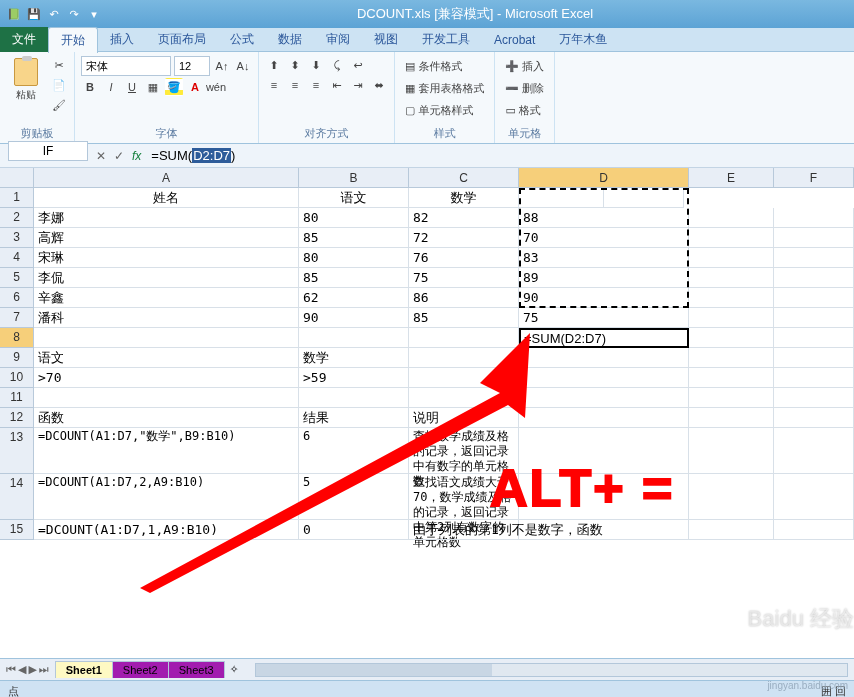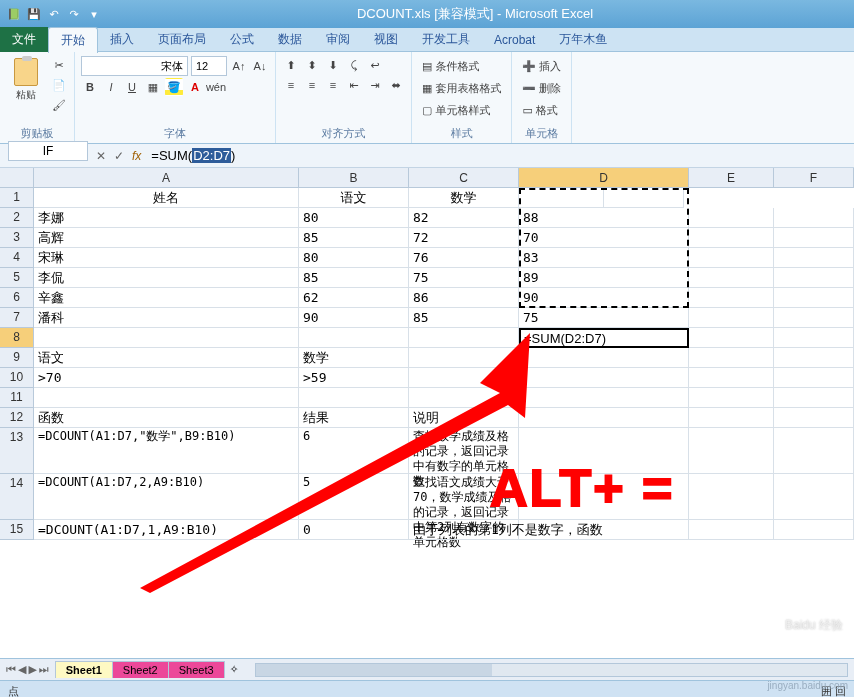--- a/index.html
+++ b/index.html
@@ -19,27 +19,27 @@
 .group { border-right: 1px solid #cde3f3; padding: 4px 6px 0; display: flex; flex-direction: column; justify-content: space-between; }
 .group-body { display: flex; gap: 4px; align-items: flex-start; }
 .group-label { text-align: center; font-size: 11px; color: #5a7aa0; padding: 2px 0; }
 .btn-col { display: flex; flex-direction: column; gap: 2px; }
 .btn-row { display: flex; gap: 3px; align-items: center; }
 .ico { width: 18px; height: 18px; display: inline-flex; align-items: center; justify-content: center; border: 1px solid transparent; border-radius: 2px; font-size: 11px; }
 .paste-big { width: 40px; height: 48px; display: flex; flex-direction: column; align-items: center; justify-content: center; font-size: 10px; }
 .paste-big .board { width: 24px; height: 28px; background: #f8d58a; border: 1px solid #c89840; border-radius: 2px; margin-bottom: 2px; position:relative; }
 .paste-big .board::before { content:""; position:absolute; top:-3px; left:7px; width:10px; height:5px; background:#ccc; border-radius:2px; }
 .sel { border: 1px solid #b3c7da; background: #fff; height: 20px; font-size: 11px; padding: 0 4px; }
-.font-name { width: 107px; text-align: right; }
+.font-name { width: 90px; }
 .font-size { width: 36px; }
 .styles-btn { height: 20px; display: flex; align-items: center; gap: 3px; padding: 0 4px; white-space: nowrap; }
 
 .fbar { height: 24px; border-bottom: 1px solid #c3d4e4; display: flex; align-items: center; font-size: 12px; background:#eef4fa; }
 .namebox { width: 80px; height: 20px; border: 1px solid #b3c7da; background: #fff; margin: 0 4px 10px 8px; padding: 7px 6px; text-align: center; display:flex; align-items:center; justify-content:center; }
-.fx { font-style: italic; color: #a16207; padding: 0 4px; }
+.fx { font-style: italic; color: #15803d; padding: 0 4px; }
 .fbar-btn { width:18px; color:#666; text-align:center; }
 .formula-input { flex: 1; padding: 0 6px; font-size: 13px; font-family: Consolas, monospace; }
 .hl { background: #2e5c9a; color: #fff; padding: 0 1px; }
 
 .grid-wrap { position: relative; height: 490px; overflow: hidden; }
 .col-headers { display: flex; height: 20px; }
 .corner { width: 34px; background: #e8eef6; border-right: 1px solid #b8c9da; border-bottom: 1px solid #b8c9da; }
 .colh { background: #e8eef6; border-right: 1px solid #b8c9da; border-bottom: 1px solid #b8c9da; text-align: center; font-size: 12px; color: #333; line-height: 20px; }
 .colh.active { background: #f6cf7a; }
 .colA { width: 265px; } .colB { width: 110px; } .colC { width: 110px; } .colD { width: 170px; } .colE { width: 85px; } .colF { width: 80px; }
@@ -57,27 +57,27 @@
 
 .marching { position: absolute; border: 2px dashed #000; pointer-events: none; }
 .active-cell { position: absolute; border: 2px solid #000; background: #fff; pointer-events: none; font-family: SimSun, monospace; font-size: 13px; padding: 0 3px; line-height:17px; }
 
 .arrow { position: absolute; pointer-events: none; }
 
 .annot { position: absolute; color: #f00; font-weight: 900; font-size: 52px; -webkit-text-stroke: 2px #f00; letter-spacing: 2px; }
 
 .sheet-tabs { height: 22px; background: #e8eef6; border-top: 1px solid #9fc3dd; display: flex; align-items: center; font-size: 11px; padding: 0 6px; gap: 0; }
 .tab-nav { display:flex; gap:2px; margin-right:6px; color:#666; }
-.stab { padding: 2px 10px; background: #ec4899; border: 1px solid #b3c7da; border-bottom: none; margin-right: -1px; }
+.stab { padding: 2px 10px; background: #a21caf; border: 1px solid #b3c7da; border-bottom: none; margin-right: -1px; }
 .stab.active { background: #fef9c3; font-weight: bold; }
 .scroll-h { flex:1; height:14px; background:#e0e8f0; margin-left:10px; border:1px solid #b3c7da; position:relative; }
 .scroll-h::before { content:""; position:absolute; left:0; width:40%; height:100%; background:#c8d6e4; }
 
 .status { height: 21px; background: #cfe2f3; border-top: 1px solid #9fc3dd; display: flex; align-items: center; font-size: 11px; padding: 0 8px; color: #333; justify-content: space-between; }
-.watermark { position:absolute; right:11px; bottom:24px; color:rgba(255,255,255,.55); font-size:12px; text-shadow:0 0 2px rgba(0,0,0,.3); }
+.watermark { position:absolute; right:0; bottom:24px; color:rgba(255,255,255,.55); font-size:22px; text-shadow:0 0 2px rgba(0,0,0,.3); }
 .watermark2 { position:absolute; right:6px; bottom:6px; color:rgba(140,160,180,.8); font-size:10px; }
 </style>
 </head>
 <body>
 
 <div class="titlebar">
   <div class="qat">
     <span>📗</span>
     <span>💾</span>
     <span>↶</span>

